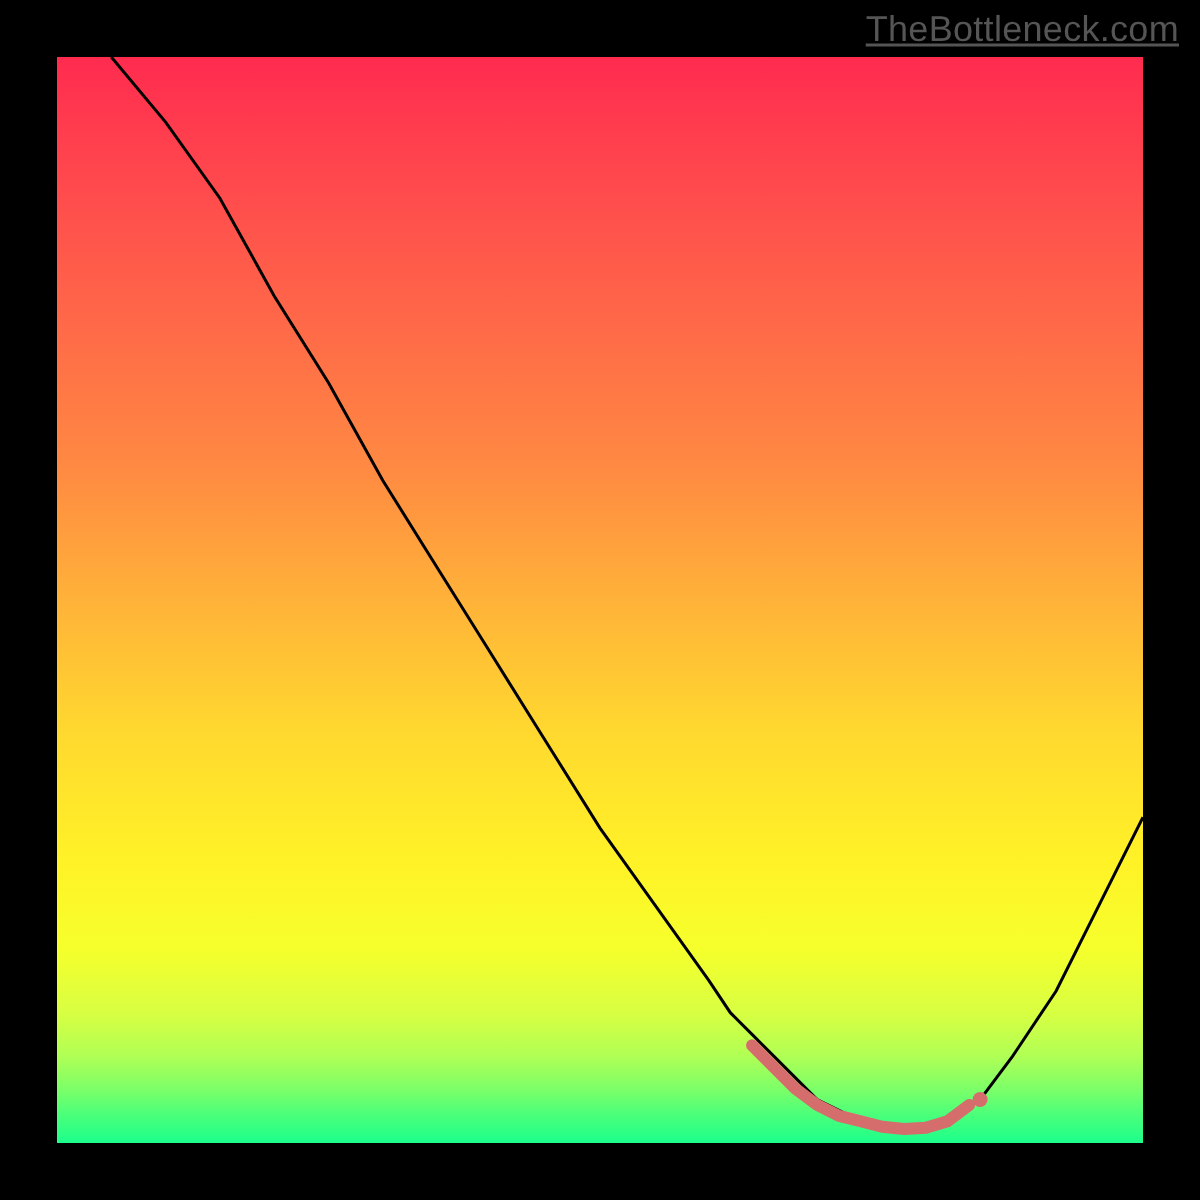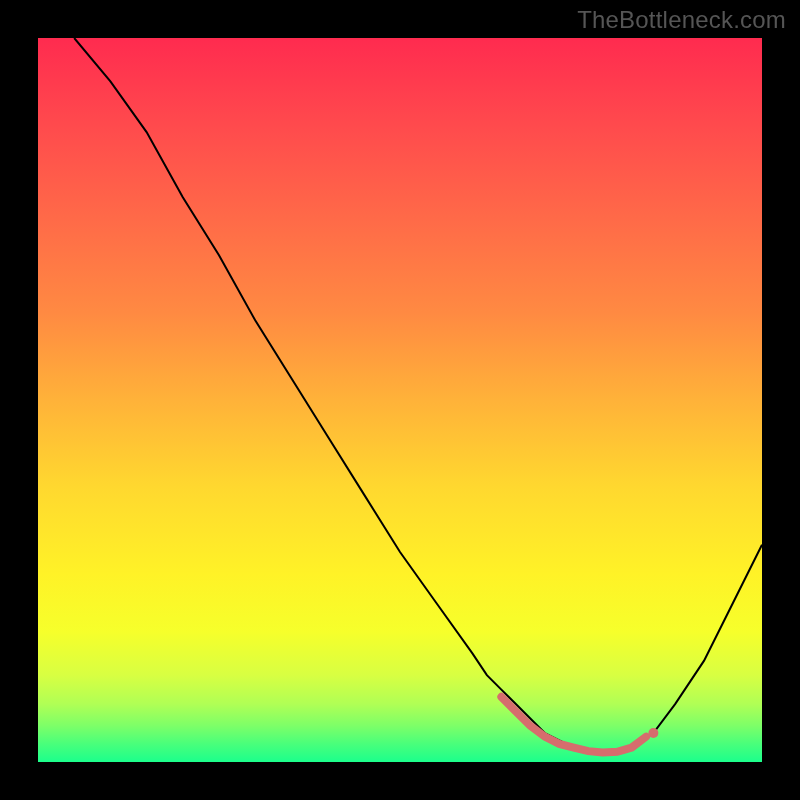--- a/index.html
+++ b/index.html
@@ -19,20 +19,21 @@
   }
   .watermark {
     position: absolute;
     top: 6px;
     right: 14px;
     color: #555;
     font-size: 24px;
     font-weight: 500;
     z-index: 10;
     letter-spacing: 0.2px;
+    text-decoration: underline;
   }
   .plot-area {
     position: absolute;
     left: 38px;
     top: 38px;
     width: 724px;
     height: 724px;
   }
   svg {
     display: block;

